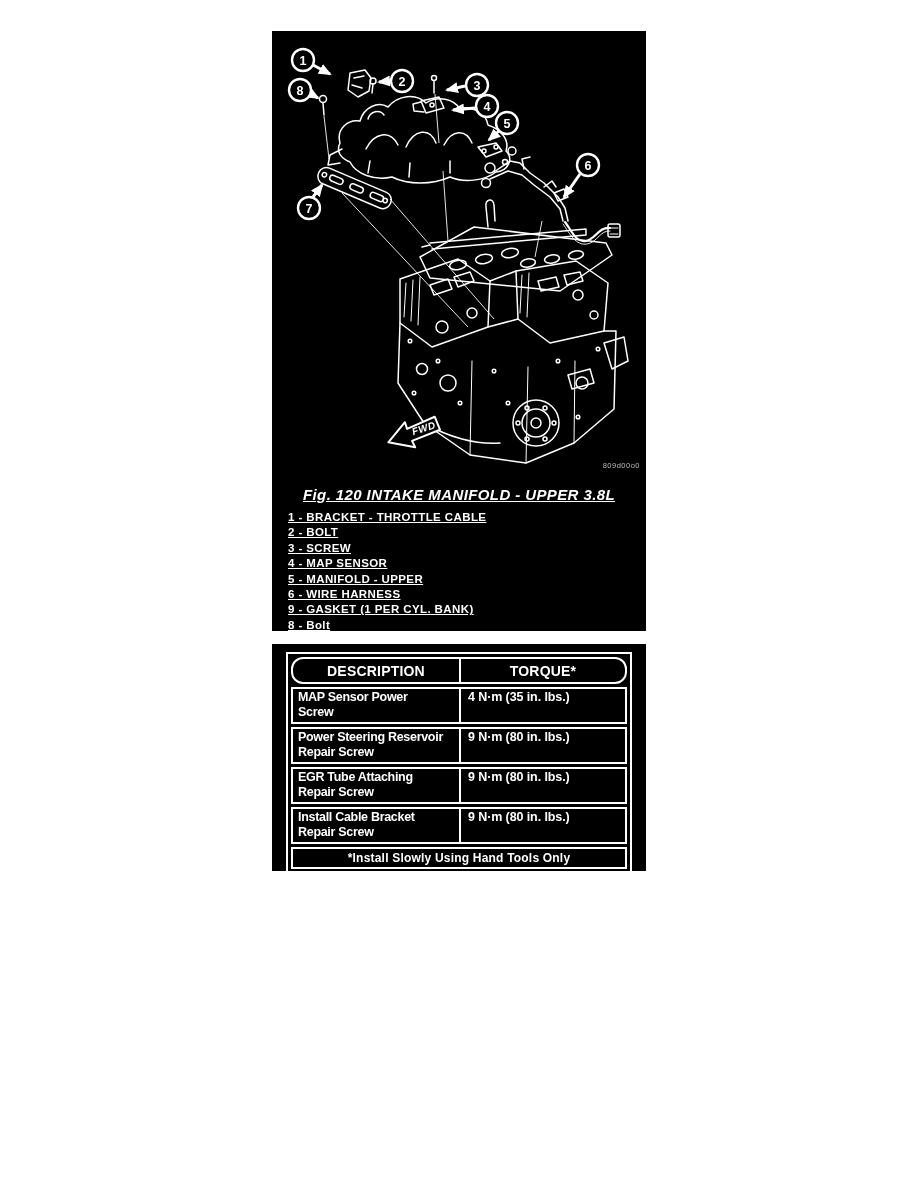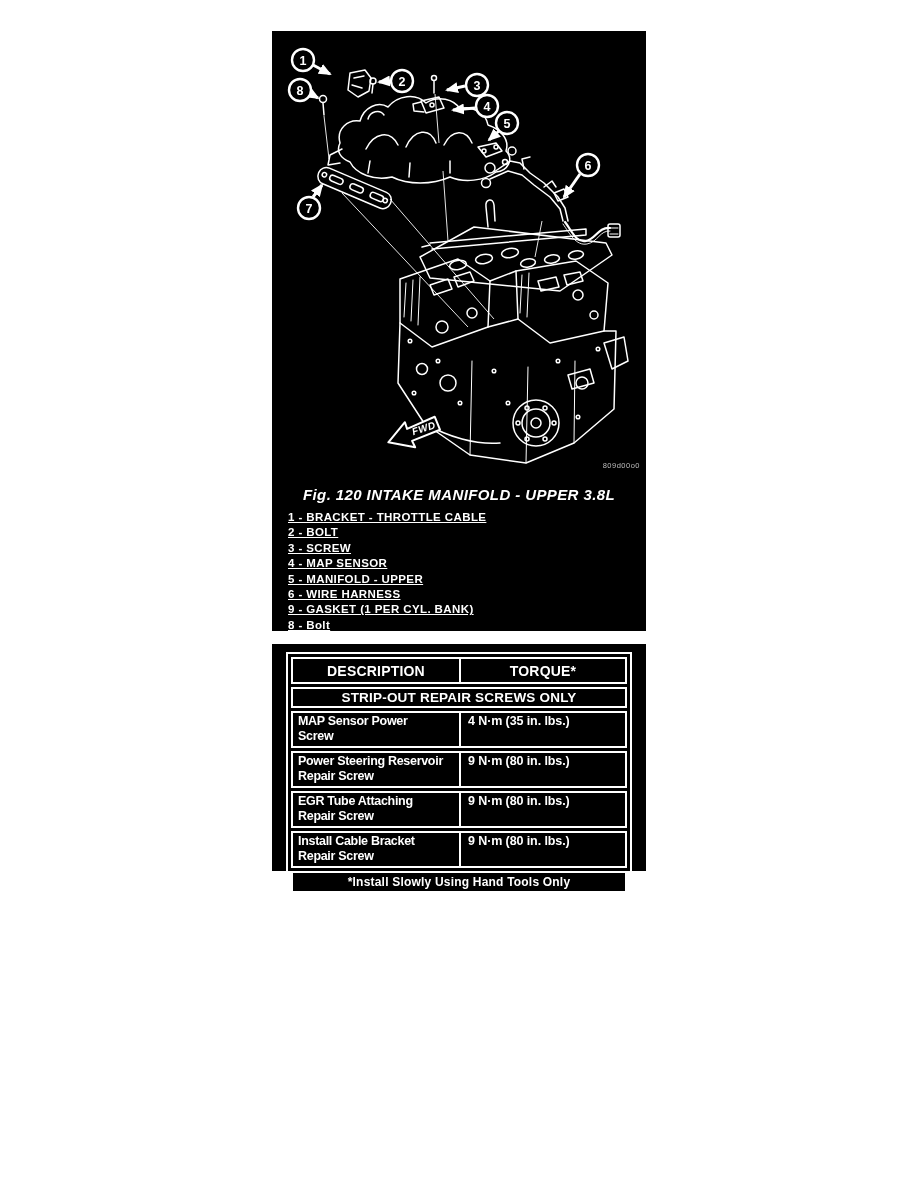--- a/index.html
+++ b/index.html
@@ -13,21 +13,21 @@
   .panel-table  { left:272px; top:644px; width:374px; height:227px; }
 
   svg.diagram { display:block; }
   svg text { font-family:"Liberation Sans", sans-serif; }
   .callout-num { font-size:12.5px; font-weight:bold; fill:#ffffff; }
   .fwd-text { font-size:10px; font-weight:bold; font-style:italic; fill:#ffffff; letter-spacing:0.5px; }
   .code-text { font-size:7.5px; fill:#bdbdbd; letter-spacing:0.5px; }
 
   .fig-caption {
     margin-top:3px; text-align:center; color:#ffffff;
-    font:italic 700 15px/17px "Liberation Sans", sans-serif; letter-spacing:0.4px;
+    font:italic 700 15px/17px "Liberation Sans", sans-serif; letter-spacing:0.4px;text-decoration:underline;
   }
   .parts-list { list-style:none; margin:7px 0 0 0; padding:0 0 0 16px; }
   .parts-list li {
     color:#ffffff; font:600 11.5px/15.4px "Liberation Sans", sans-serif; letter-spacing:0.4px;
     white-space:nowrap;
     text-decoration:underline;
   }
 
   .tq-frame {
     margin:8px 14px 0 14px; border:2px solid #ffffff; padding:3px;
@@ -36,21 +36,21 @@
   .tq-row { display:flex; border:2px solid #ffffff; background:#000; }
   .tq-cell { color:#ffffff; box-sizing:border-box; }
   .cell-desc {
     width:168px; border-right:2px solid #ffffff; padding:1px 5px;
     font:700 12.5px/15px "Liberation Sans", sans-serif; letter-spacing:-0.3px; white-space:pre-line;
   }
   .cell-torq {
     flex:1; padding:1px 7px;
     font:700 12.5px/15px "Liberation Sans", sans-serif; letter-spacing:-0.1px;
   }
-  .tq-head { min-height:23px; }
+  .tq-head { min-height:23px;border-radius:12px; }
   .tq-head .tq-cell {
     display:flex; align-items:center; justify-content:center;
     font:700 14px/16px "Liberation Sans", sans-serif; letter-spacing:0.2px; white-space:nowrap;
   }
   .tq-data { min-height:33px; }
   .tq-span {
     min-height:17px; align-items:center; justify-content:center; text-align:center;
     color:#ffffff; font:700 13.5px/15px "Liberation Sans", sans-serif; letter-spacing:0.2px;
   }
   .tq-foot { min-height:18px; font-size:12px; }
@@ -253,21 +253,20 @@
   </section>
 
   <section class="panel panel-table">
     <div class="tq-frame">
 
       <div class="tq-row tq-head">
         <div class="tq-cell cell-desc">DESCRIPTION</div>
         <div class="tq-cell cell-torq">TORQUE*</div>
       </div>
 
-      <div class="tq-row tq-span">STRIP-OUT REPAIR SCREWS ONLY</div>
 
       <div class="tq-row tq-data">
         <div class="tq-cell cell-desc">MAP Sensor Power
 Screw</div>
         <div class="tq-cell cell-torq">4 N·m (35 in. lbs.)</div>
       </div>
 
       <div class="tq-row tq-data">
         <div class="tq-cell cell-desc">Power Steering Reservoir
 Repair Screw</div>

